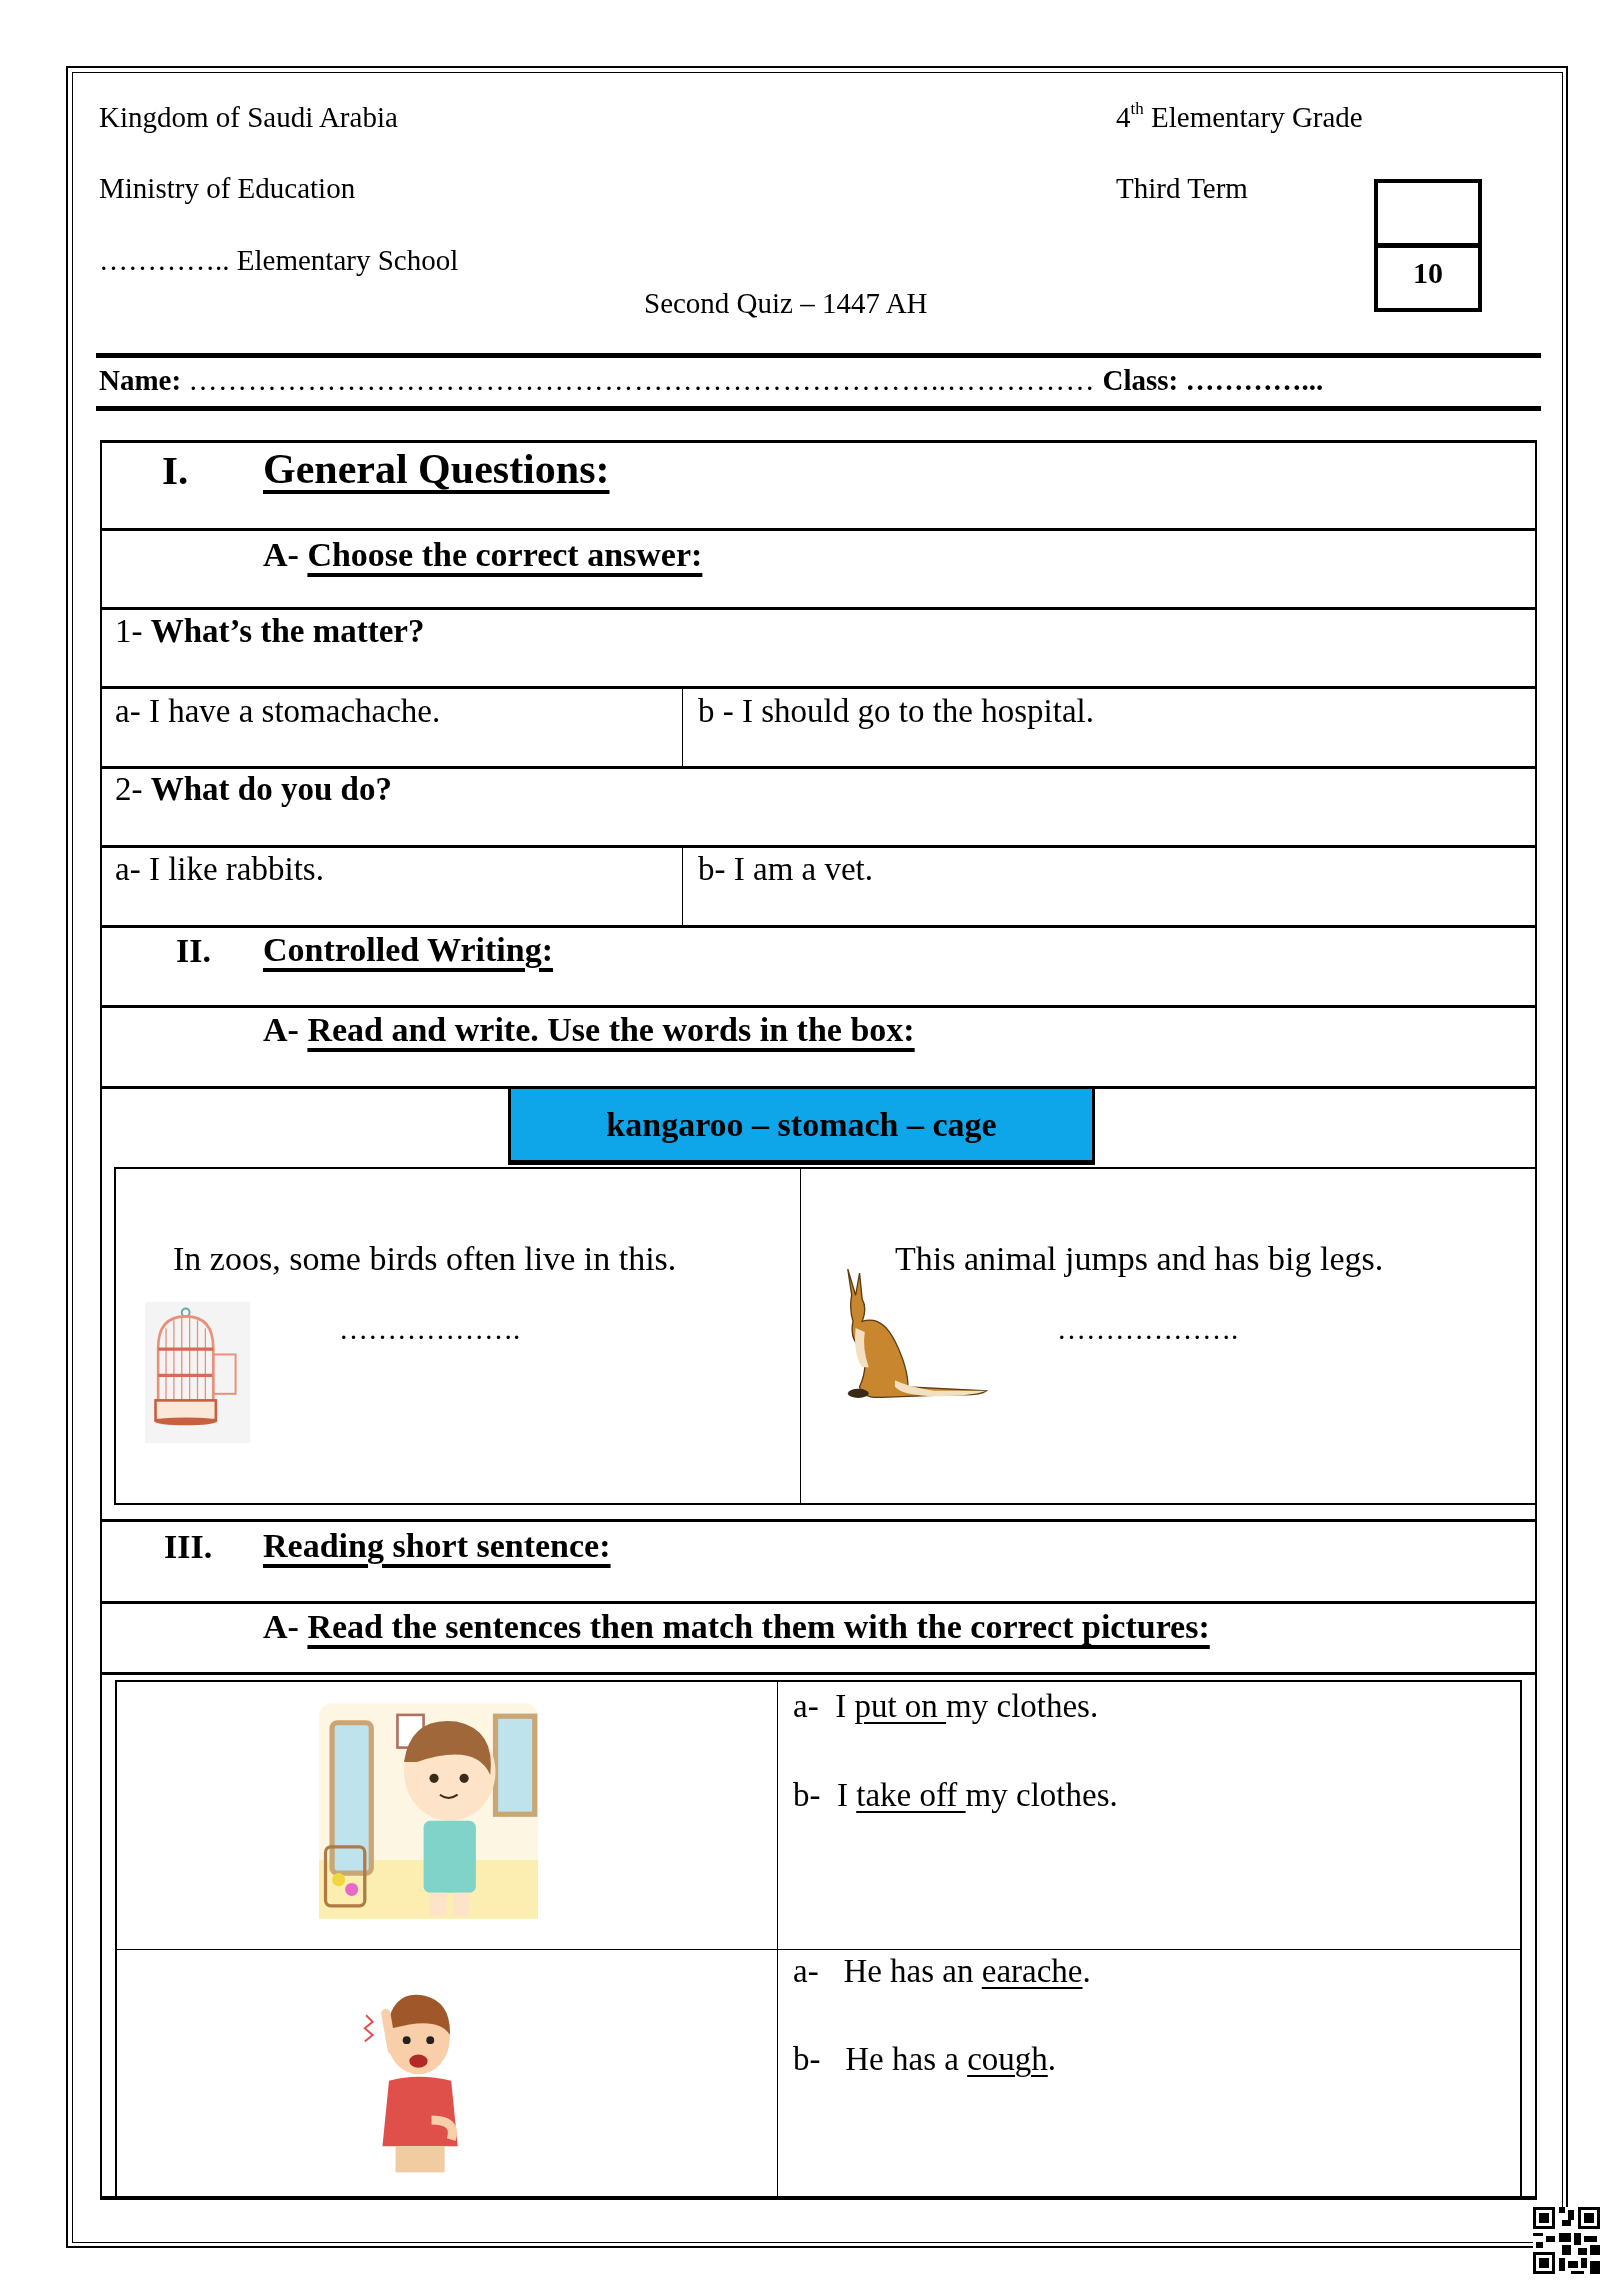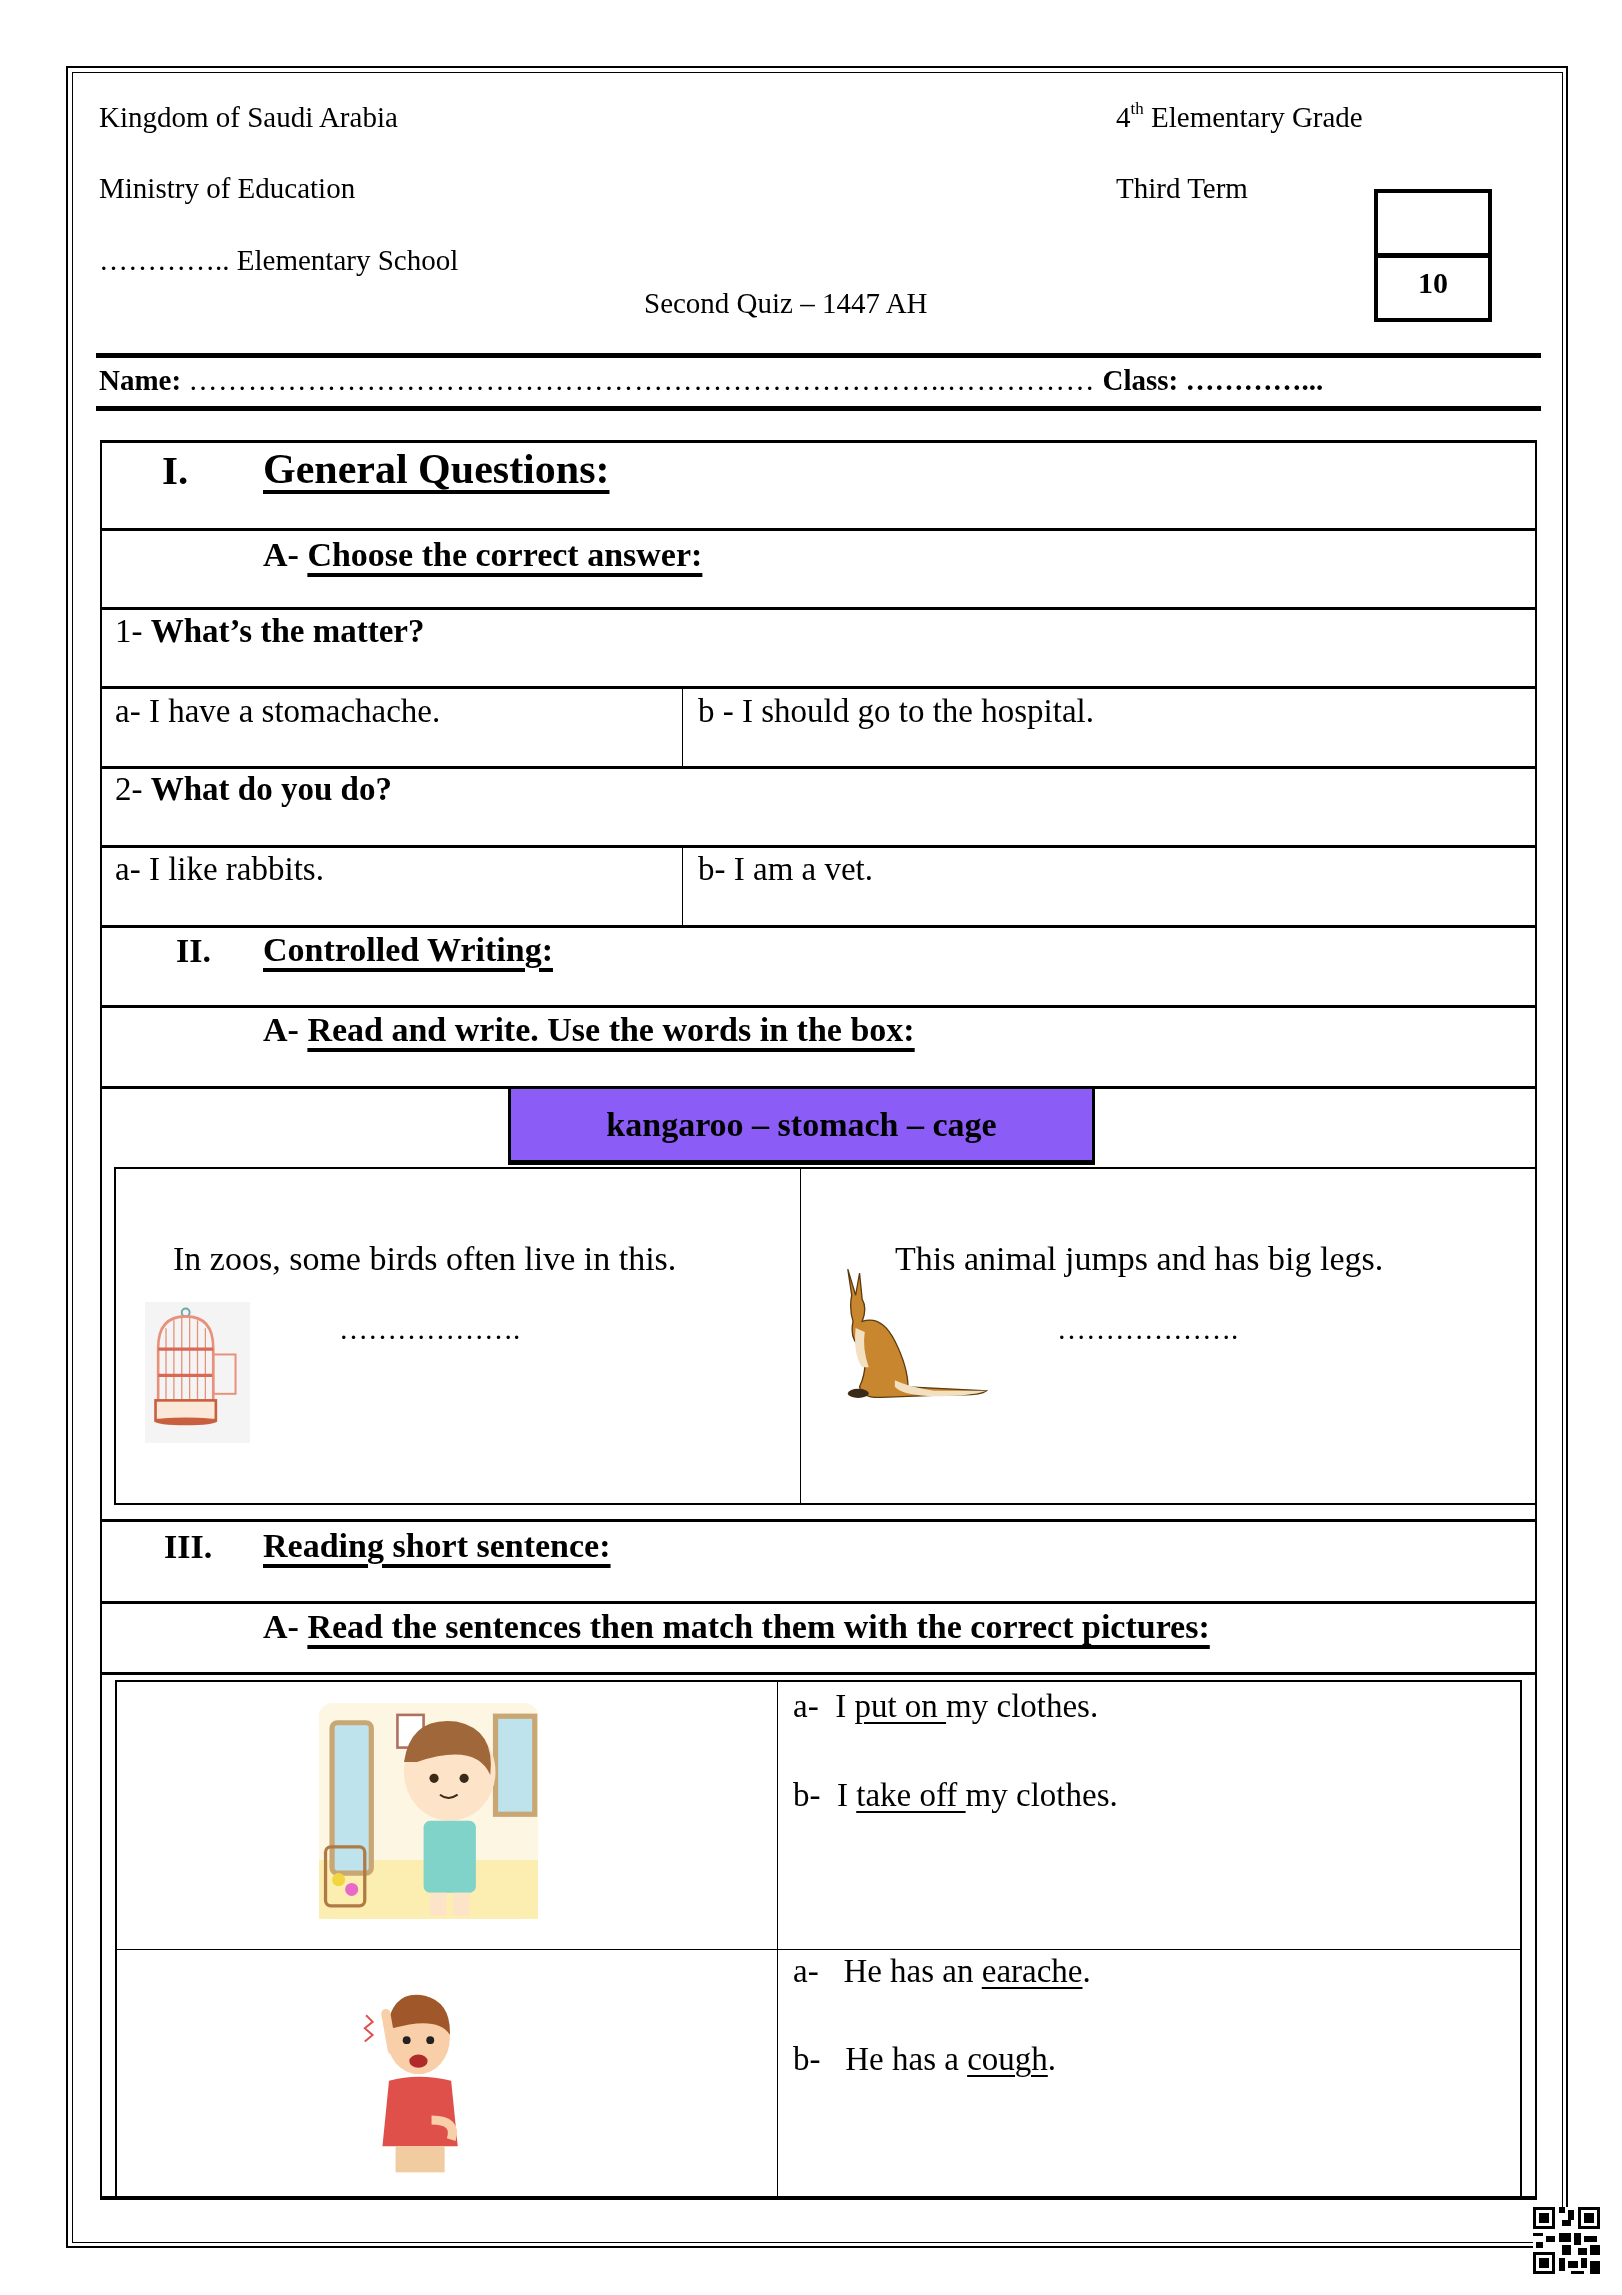--- a/index.html
+++ b/index.html
@@ -3,38 +3,38 @@
 <meta charset="utf-8">
 <style>
   html, body { margin:0; padding:0; background:#ffffff; }
   body { width:1623px; height:2295px; position:relative; overflow:hidden;
          font-family:"Liberation Serif", "DejaVu Serif", serif; color:#000; }
   .abs { position:absolute; }
   .outer1 { left:66px; top:66px; width:1502px; height:2182px; border:2px solid #000; box-sizing:border-box; }
   .outer2 { left:72px; top:72px; width:1491px; height:2171px; border:1.3px solid #000; box-sizing:border-box; }
   .htext { font-size:29px; line-height:1; white-space:nowrap; }
   .htext sup { font-size:17px; vertical-align:top; position:relative; top:-2.6px; }
-  .scorebox { left:1374px; top:189px; width:118px; height:133px; border:4.6px solid #000; box-sizing:border-box; }
+  .scorebox { left:1374px; top:179px; width:108px; height:133px; border:4.6px solid #000; box-sizing:border-box; }
   .scorebox .div { position:absolute; left:0; right:0; top:60px; height:4.6px; background:#000; }
   .scorebox .val { position:absolute; left:0; right:0; top:73px; text-align:center; font-weight:bold; font-size:30px; }
   .thickline { left:96px; width:1445px; height:4.6px; background:#000; }
   .namerow { left:99px; top:364px; font-size:29px; font-weight:bold; white-space:nowrap; }
   .namerow .dots { font-weight:normal; letter-spacing:0.7px; }
 
   .hline { position:absolute; height:2.6px; background:#000; }
   .vline { position:absolute; width:2px; background:#000; }
   .cell-text { position:absolute; font-size:33px; white-space:nowrap; line-height:1; }
   .roman { position:absolute; font-weight:bold; white-space:nowrap; line-height:1; }
   .title { position:absolute; font-weight:bold; white-space:nowrap; line-height:1; }
   .u { text-decoration:underline; text-decoration-thickness:3.9px; text-underline-offset:6.5px; }
   .ut { text-decoration:underline; text-decoration-thickness:2px; text-underline-offset:5.2px; }
   .b { font-weight:bold; }
 
   .wordbox { left:508px; top:1086px; width:587px; height:79px; border:3.9px solid #000; border-bottom-width:5.2px; box-sizing:border-box;
-             display:flex; align-items:center; justify-content:center; font-weight:bold; font-size:34px; background:#8b5cf6; }
+             display:flex; align-items:center; justify-content:center; font-weight:bold; font-size:34px; background:#0ea5e9; }
   .box { position:absolute; border:2px solid #000; box-sizing:border-box; }
   .qr { left:1533px; top:2207px; width:67px; height:67px; }
 </style>
 </head>
 <body>
 
 <div class="abs outer1"></div>
 <div class="abs outer2"></div>
 
 <div class="abs htext" style="left:99px;top:103px;">Kingdom of Saudi Arabia</div>

